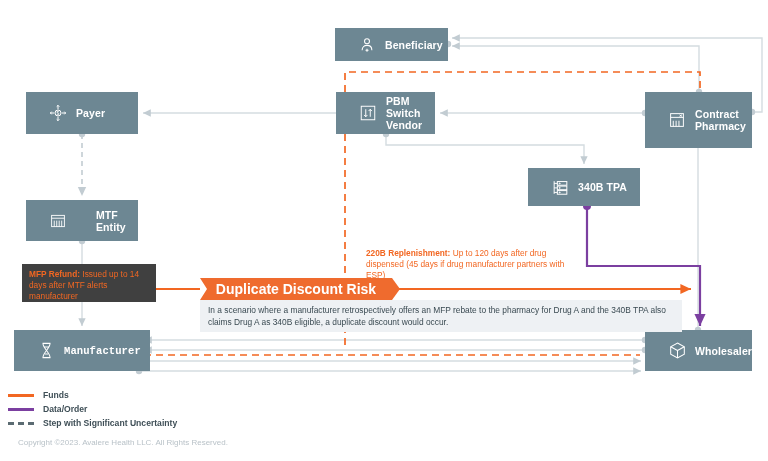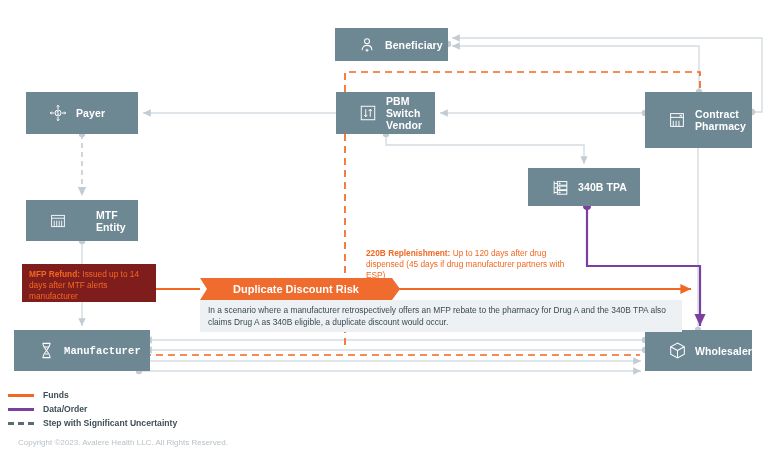--- a/index.html
+++ b/index.html
@@ -37,36 +37,36 @@
   #n-pbm{left:336px;top:92px;width:99px;height:42px;}
   #n-contract{left:645px;top:92px;width:107px;height:56px;}
   #n-tpa{left:528px;top:168px;width:112px;height:38px;}
   #n-mtf{left:26px;top:200px;width:112px;height:41px;gap:20px;}
   #n-manufacturer{left:14px;top:330px;width:136px;height:41px;font-family:Liberation Mono, monospace;}
   #n-wholesaler{left:645px;top:330px;width:107px;height:41px;}
 
   
   .annot{
     position:absolute;
-    background:#7f1d1d;
+    background:#404040;
     font-size:8.3px;line-height:11px;
     color:#f26722;
     padding:5px 7px;
     box-sizing:border-box;
   }
   #a-mfp{left:22px;top:264px;width:134px;height:38px;font-weight:normal;}
   #a-mfp b{font-weight:bold;}
   #a-340b{left:366px;top:248px;width:208px;height:40px;background:transparent;padding:0;}
   #a-340b b{font-weight:bold;}
 
   
   #banner{
     position:absolute;left:200px;top:278px;width:192px;height:22px;
     background:#ef6b2e;
-    color:#ffffff;font-size:11px;font-weight:bold;
+    color:#ffffff;font-size:14px;font-weight:bold;
     display:flex;align-items:center;justify-content:center;
     clip-path:polygon(0 0, 100% 0, 100% 100%, 0 100%, 7px 50%);
   }
   #banner-notch-r{
     position:absolute;left:392px;top:278px;width:8px;height:22px;
     background:#ef6b2e;
     clip-path:polygon(0 0, 100% 50%, 0 100%);
   }
   #riskbox{
     position:absolute;left:200px;top:300px;width:482px;height:32px;

